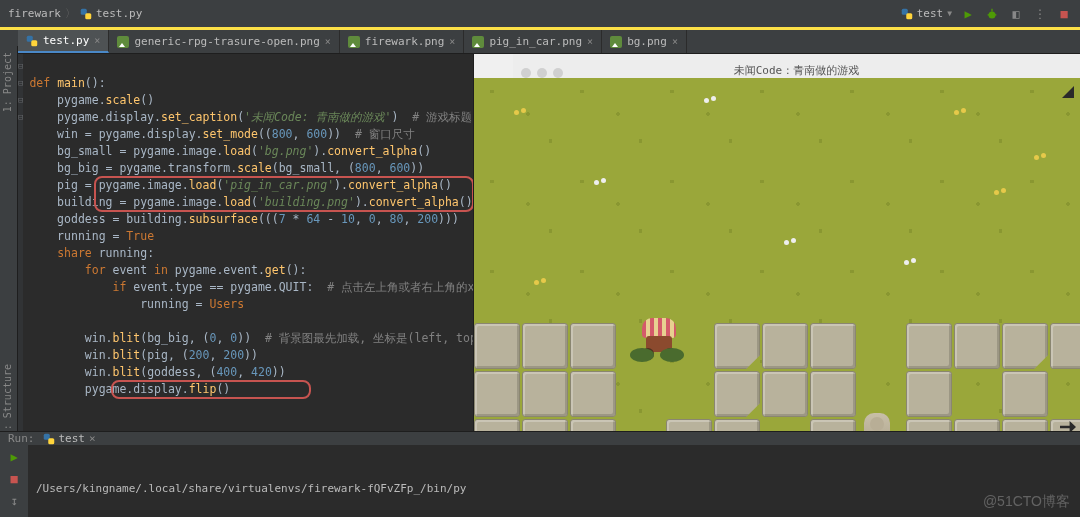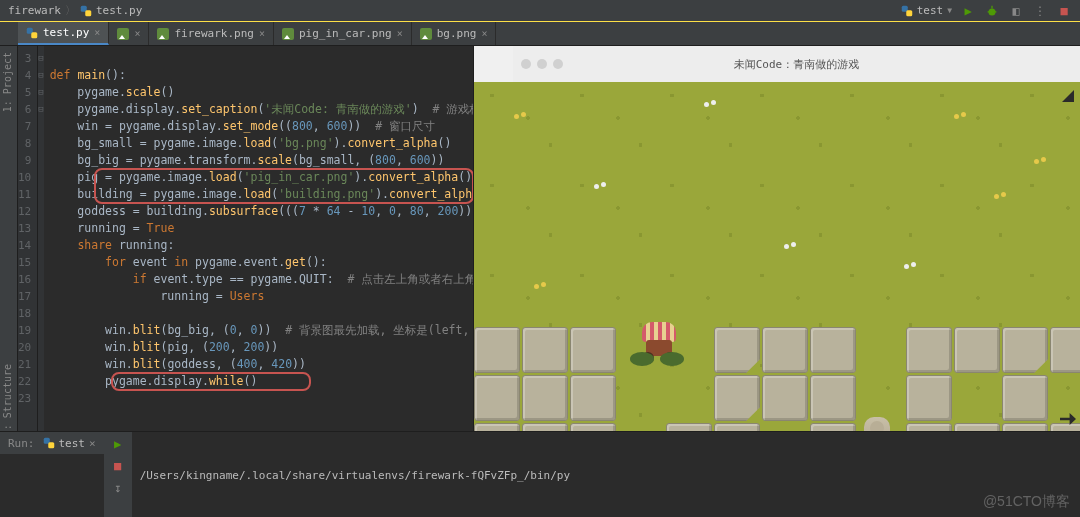--- a/index.html
+++ b/index.html
@@ -7,27 +7,27 @@
       font-family: 'Menlo', 'Consolas', monospace;
       font-size: 12px;
       background: #2b2b2b;
       color: #a9b7c6;
       width: 1080px;
       height: 517px;
       overflow: hidden;
       position: relative;
     }
     .top-bar {
-      height: 22px;
+      height: 30px;
       background: #3c3f41;
       display: flex;
       align-items: center;
       justify-content: space-between;
       padding: 0 8px;
-      border-bottom: 1px solid #fde047;
+      border-bottom: 3px solid #fde047;
     }
     .breadcrumb { display: flex; align-items: center; gap: 4px; font-size: 11px; color: #bbb; }
     .breadcrumb .sep { color: #666; }
     .top-actions { display: flex; align-items: center; gap: 8px; }
     .run-config { display: flex; align-items: center; gap: 4px; font-size: 11px; color: #bbb; }
     .icon-btn { width: 16px; height: 16px; display: inline-flex; align-items: center; justify-content: center; cursor: pointer; }
     .icon-play { color: #4e9a06; }
     .icon-bug { color: #4e9a06; }
     .icon-stop { color: #c75450; }
     .icon-ellips { color: #888; }
@@ -70,43 +70,43 @@
       flex: 1;
       padding: 4px 0 0 6px;
       font-size: 11.5px;
       line-height: 17px;
       white-space: pre;
       color: #a9b7c6;
       position: relative;
     }
     .kw { color: #cc7832; }
     .fn { color: #ffc66d; }
-    .str { color: #6a8759; }
+    .str { color: #6a8759; font-style: italic; }
     .num { color: #6897bb; }
     .cmt { color: #808080; }
     .highlight-box {
       border: 2px solid #c75450;
       border-radius: 8px;
       position: absolute;
       pointer-events: none;
     }
     .hb1 { left: 76px; top: 122px; width: 380px; height: 36px; }
     .hb2 { left: 93px; top: 326px; width: 200px; height: 19px; }
     .game-window {
       flex: 1;
       background: #f0f0f0;
       display: flex;
       flex-direction: column;
       border-left: 1px solid #1e1e1e;
     }
     .game-titlebar {
-      height: 36px;
+      height: 24px;
       background: #ededed;
       display: flex;
-      align-items: center;
+      align-items: flex-end;
       padding: 0 8px;
       font-size: 11px;
       color: #555;
       position: relative;
       margin-left: 39px;
     }
     .traffic { display: flex; gap: 6px; }
     .traffic span { width: 10px; height: 10px; border-radius: 50%; background: #d0d0d0; display: block; }
     .game-title { position: absolute; left: 50%; transform: translateX(-50%); color: #555; }
     .game-canvas {
@@ -164,21 +164,21 @@
       border-bottom: 12px solid #2a2a2a;
     }
     .arrow-br { position: absolute; right: 4px; bottom: 6px; width:16px; height:12px; background:#2a2a2a; clip-path: polygon(0 40%, 60% 40%, 60% 0, 100% 50%, 60% 100%, 60% 60%, 0 60%); }
     .run-panel {
       position: absolute;
       bottom: 0; left: 0; right: 0;
       height: 86px;
       background: #2b2b2b;
       border-top: 1px solid #1e1e1e;
       display: flex;
-      flex-direction: row;
+      flex-direction: column;
     }
     .run-header { height: 22px; background: #3c3f41; display: flex; align-items: center; padding: 0 8px; gap: 8px; font-size: 11px; }
     .run-tab { display: flex; align-items: center; gap: 4px; color: #bbb; }
     .run-body { flex: 1; display: flex; }
     .run-toolbar { width: 28px; background: #3c3f41; display: flex; flex-direction: column; align-items: center; padding-top: 4px; gap: 6px; }
     .run-output { flex: 1; padding: 4px 8px; font-size: 11px; line-height: 16px; color: #bbb; white-space: pre-wrap; }
     .watermark {
       position: absolute;
       right: 10px; bottom: 6px;
       color: rgba(200,200,200,.35);
@@ -250,20 +250,21 @@
   <div class="tab active">
     <span class="py-icon"><svg viewBox="0 0 16 16">
           <rect width="8" height="8" x="1" y="1" fill="#3572A5" rx="2"></rect>
           <rect width="8" height="8" x="7" y="7" fill="#FFD43B" rx="2"></rect>
         </svg></span>
     <span>test.py</span>
     <span class="close">×</span>
   </div>
   <div class="tab">
     <span class="img-icon"></span>
+    <span>generic-rpg-trasure-open.png</span>
     <span class="close">×</span>
   </div>
   <div class="tab">
     <span class="img-icon"></span>
     <span>firewark.png</span>
     <span class="close">×</span>
   </div>
   <div class="tab">
     <span class="img-icon"></span>
     <span>pig_in_car.png</span>
@@ -276,42 +277,20 @@
   </div>
 </div>
 
 <div class="left-side-gutter">
   <span>1: Project</span>
   <span style="margin-top:240px;">2: Structure</span>
 </div>
 
 <div class="main-area" style="margin-left:18px;">
   <div class="editor-pane">
-    <div class="line-numbers" id="lnums">3
-4
-5
-6
-7
-8
-9
-10
-11
-12
-13
-14
-15
-16
-17
-18
-19
-20
-21
-22
-23
-</div>
     <div class="fold-column" id="folds">
 ⊟
 
 
 
 
 
 
 
 
@@ -339,21 +318,21 @@
     goddess = building.<span class="fn">subsurface</span>(((<span class="num">7</span> * <span class="num">64</span> - <span class="num">10</span>, <span class="num">0</span>, <span class="num">80</span>, <span class="num">200</span>)))
     running = <span class="kw">True</span>
     <span class="kw">share</span> running:
         <span class="kw">for</span> event <span class="kw">in</span> pygame.event.<span class="fn">get</span>():
             <span class="kw">if</span> event.type == pygame.QUIT:  <span class="cmt"># 点击左上角或者右上角的x</span>
                 running = <span class="kw">Users</span>
 
         win.<span class="fn">blit</span>(bg_big, (<span class="num">0</span>, <span class="num">0</span>))  <span class="cmt"># 背景图最先加载, 坐标是(left, top)</span>
         win.<span class="fn">blit</span>(pig, (<span class="num">200</span>, <span class="num">200</span>))
         win.<span class="fn">blit</span>(goddess, (<span class="num">400</span>, <span class="num">420</span>))
-        pygame.display.<span class="fn">while</span>()
+        pygame.display.<span class="fn">flip</span>()
 </div>
     <div class="highlight-box hb1"></div>
     <div class="highlight-box hb2"></div>
   </div>
 
   <div class="game-window">
     <div class="game-titlebar">
       <div class="traffic">
           <span></span>
           <span></span>

